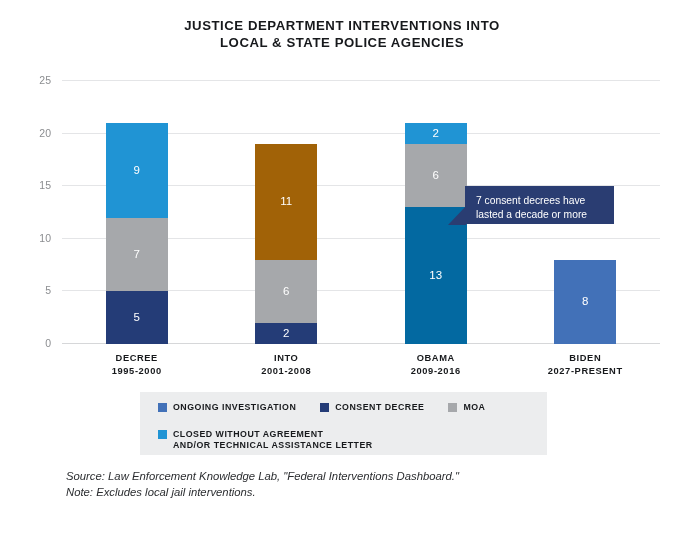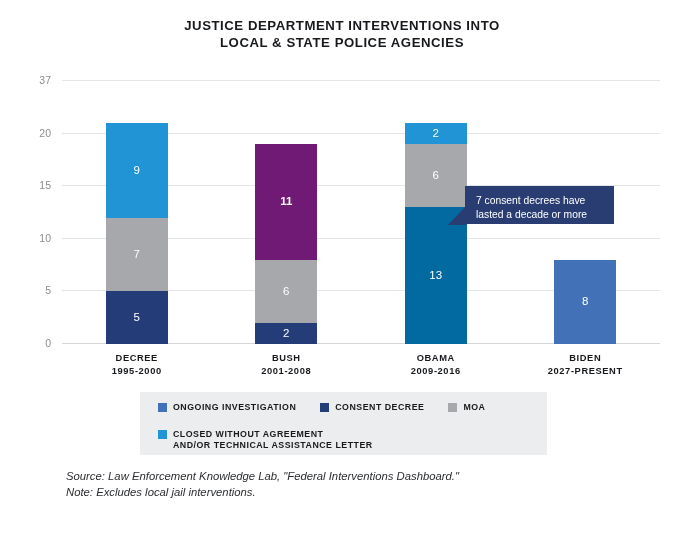--- a/index.html
+++ b/index.html
@@ -191,41 +191,41 @@
       <div class="gridline" style="bottom: 105.2px;">
         <span class="ytick">10</span>
       </div>
       <div class="gridline" style="bottom: 157.8px;">
         <span class="ytick">15</span>
       </div>
       <div class="gridline" style="bottom: 210.4px;">
         <span class="ytick">20</span>
       </div>
       <div class="gridline" style="bottom: 263px;">
-        <span class="ytick">37</span>
+        <span class="ytick">25</span>
       </div>
       <div class="bar-group" style="left: 43.75px;">
         <div class="seg" style="background: rgb(36, 60, 119); height: 52.6px; bottom: 0px;">
           <span class="seg-label">5</span>
         </div>
         <div class="seg" style="background: rgb(166, 168, 171); height: 73.64px; bottom: 52.6px;">
           <span class="seg-label">7</span>
         </div>
         <div class="seg" style="background: rgb(32, 148, 212); height: 94.68px; bottom: 126.24px;">
           <span class="seg-label">9</span>
         </div>
       </div>
       <div class="bar-group" style="left: 193.25px;">
         <div class="seg" style="background: rgb(36, 60, 119); height: 21.04px; bottom: 0px;">
           <span class="seg-label">2</span>
         </div>
         <div class="seg" style="background: rgb(166, 168, 171); height: 63.12px; bottom: 21.04px;">
           <span class="seg-label">6</span>
         </div>
-        <div class="seg" style="background: #701a75; height: 115.72px; bottom: 84.16px; font-weight: bold;">
+        <div class="seg" style="background: #a16207; height: 115.72px; bottom: 84.16px;">
           <span class="seg-label">11</span>
         </div>
       </div>
       <div class="bar-group" style="left: 342.75px;">
         <div class="seg" style="background: #0369a1; height: 136.76px; bottom: 0px;">
           <span class="seg-label">13</span>
         </div>
         <div class="seg" style="background: rgb(166, 168, 171); height: 63.12px; bottom: 136.76px;">
           <span class="seg-label">6</span>
         </div>
@@ -268,16 +268,16 @@
         </div>
       </div>
     </div>
 
   <div id="footnote">
     <span>Source: Law Enforcement Knowledge Lab, "Federal Interventions Dashboard."</span>
     <span>Note: Excludes local jail interventions.</span>
   </div>
 
 <div class="xcat" style="left: 56.75px;"><span>DECREE</span><span class="sub">1995-2000</span></div>
-    <div class="xcat" style="left: 206.25px;"><span>BUSH</span><span class="sub">2001-2008</span></div>
+    <div class="xcat" style="left: 206.25px;"><span>INTO</span><span class="sub">2001-2008</span></div>
     <div class="xcat" style="left: 355.75px;"><span>OBAMA</span><span class="sub">2009-2016</span></div>
     <div class="xcat" style="left: 505.25px;"><span>BIDEN</span><span class="sub">2027-PRESENT</span></div>
   </div>
 
 </body></html>

